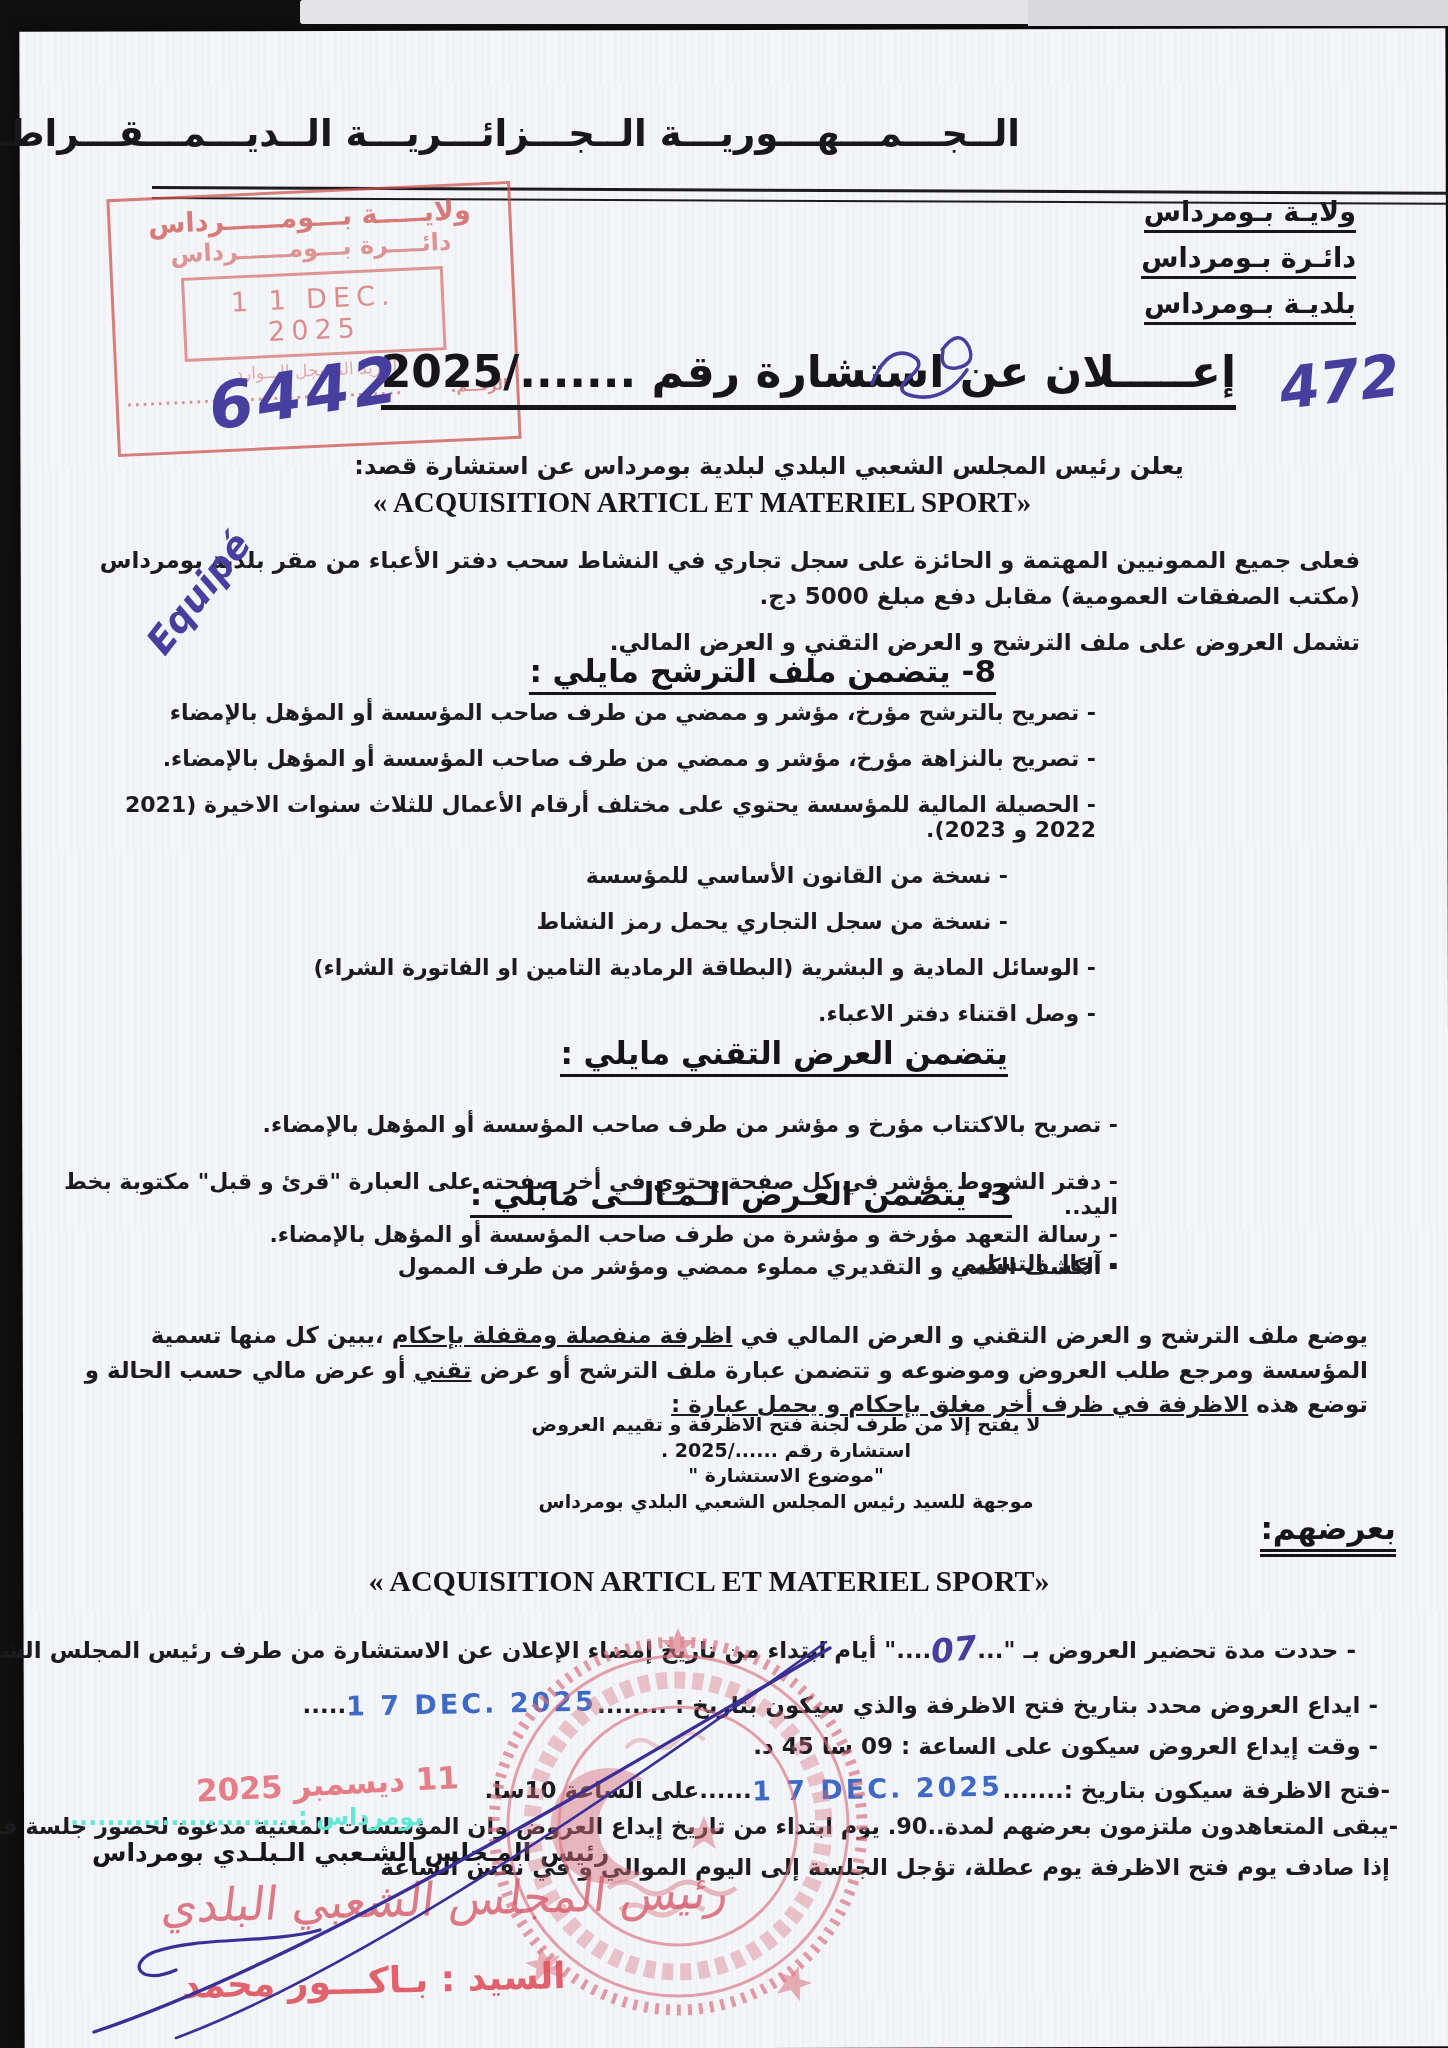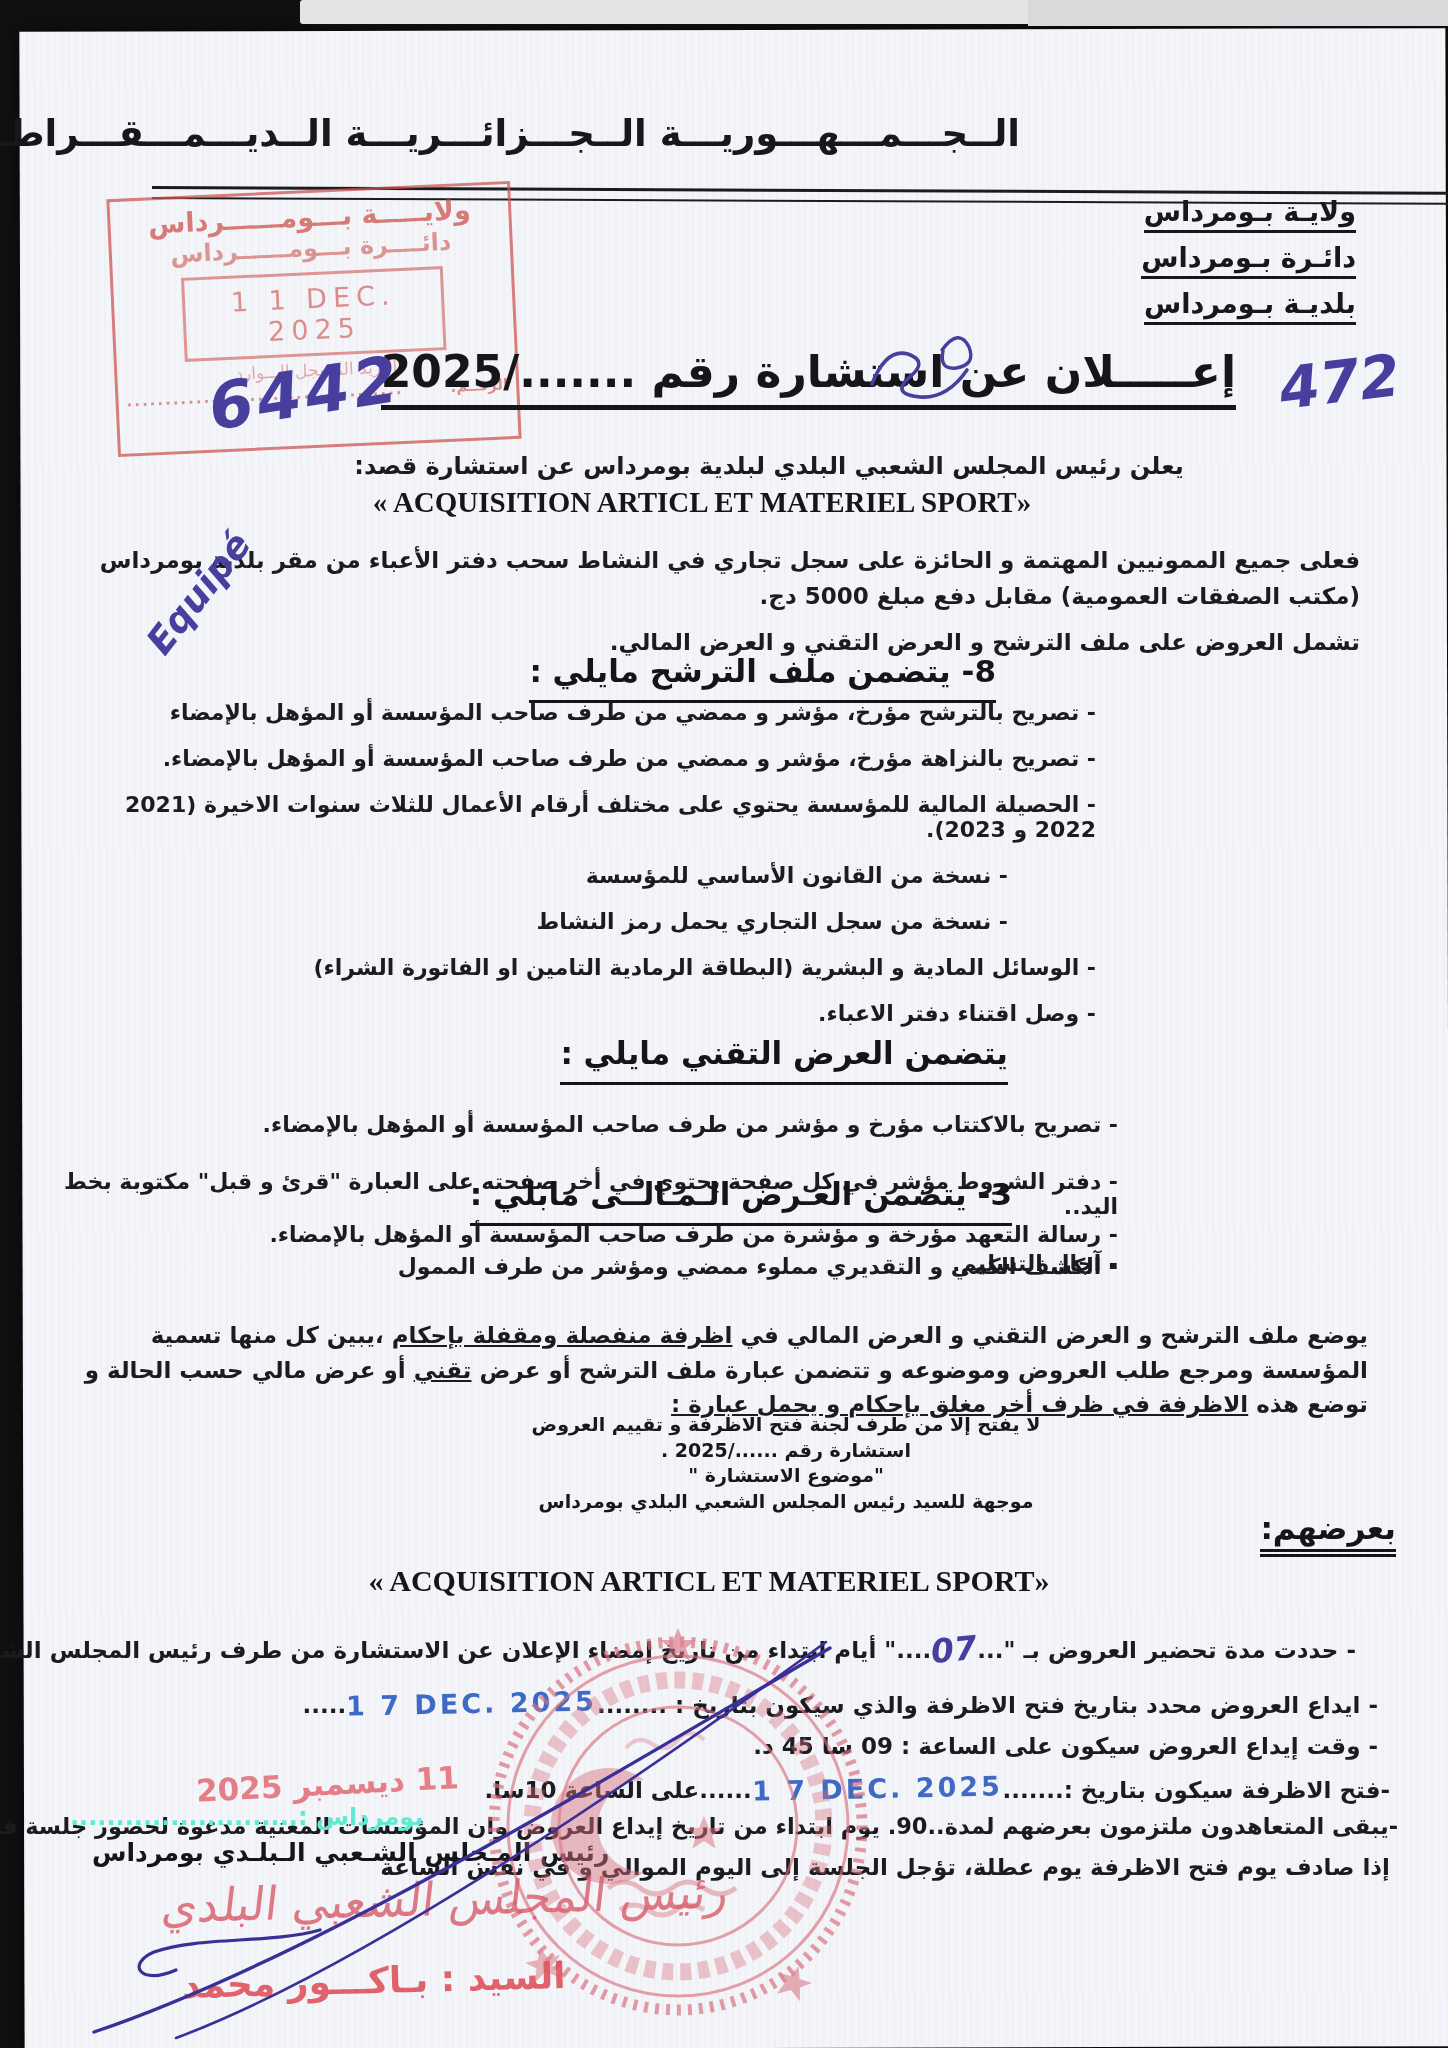--- a/index.html
+++ b/index.html
@@ -54,21 +54,21 @@
   .intro{top:452px;left:0;width:100%;text-align:center;font-size:24px;font-weight:600;transform:translateX(45px);}
   .subject{left:0;width:100%;text-align:center;font-family:"Liberation Serif",serif;
     font-weight:bold;font-size:29px;color:#15151a;direction:ltr;}
   .subject1{top:486px;transform:translateX(-22px);}
   .subject2{top:1564px;font-size:30px;transform:translateX(-15px);}
 
   .para1{top:543px;right:88px;left:86px;font-size:23px;font-weight:700;line-height:1.55;text-align:right;}
   .offers{top:629px;right:88px;font-size:23px;font-weight:700;}
 
   .sechead{font-size:31px;font-weight:bold;color:#141419;border-bottom:3px solid #141419;
-    padding-bottom:11px;white-space:nowrap;}
+    padding-bottom:3px;white-space:nowrap;}
   .sec1{top:653px;right:452px;}
   .sec2{top:1035px;right:440px;}
   .sec3{top:1176px;right:436px;}
 
   .list{text-align:right;}
   .cand-list{top:700px;right:352px;left:60px;}
   .cand-list .li-item{margin-bottom:21px;}
   .tech-list{top:1080px;right:330px;left:60px;}
   .tech-list .li-item{margin-bottom:11px;margin-top:32px;}
   .fin-list{top:1222px;right:330px;left:60px;}

